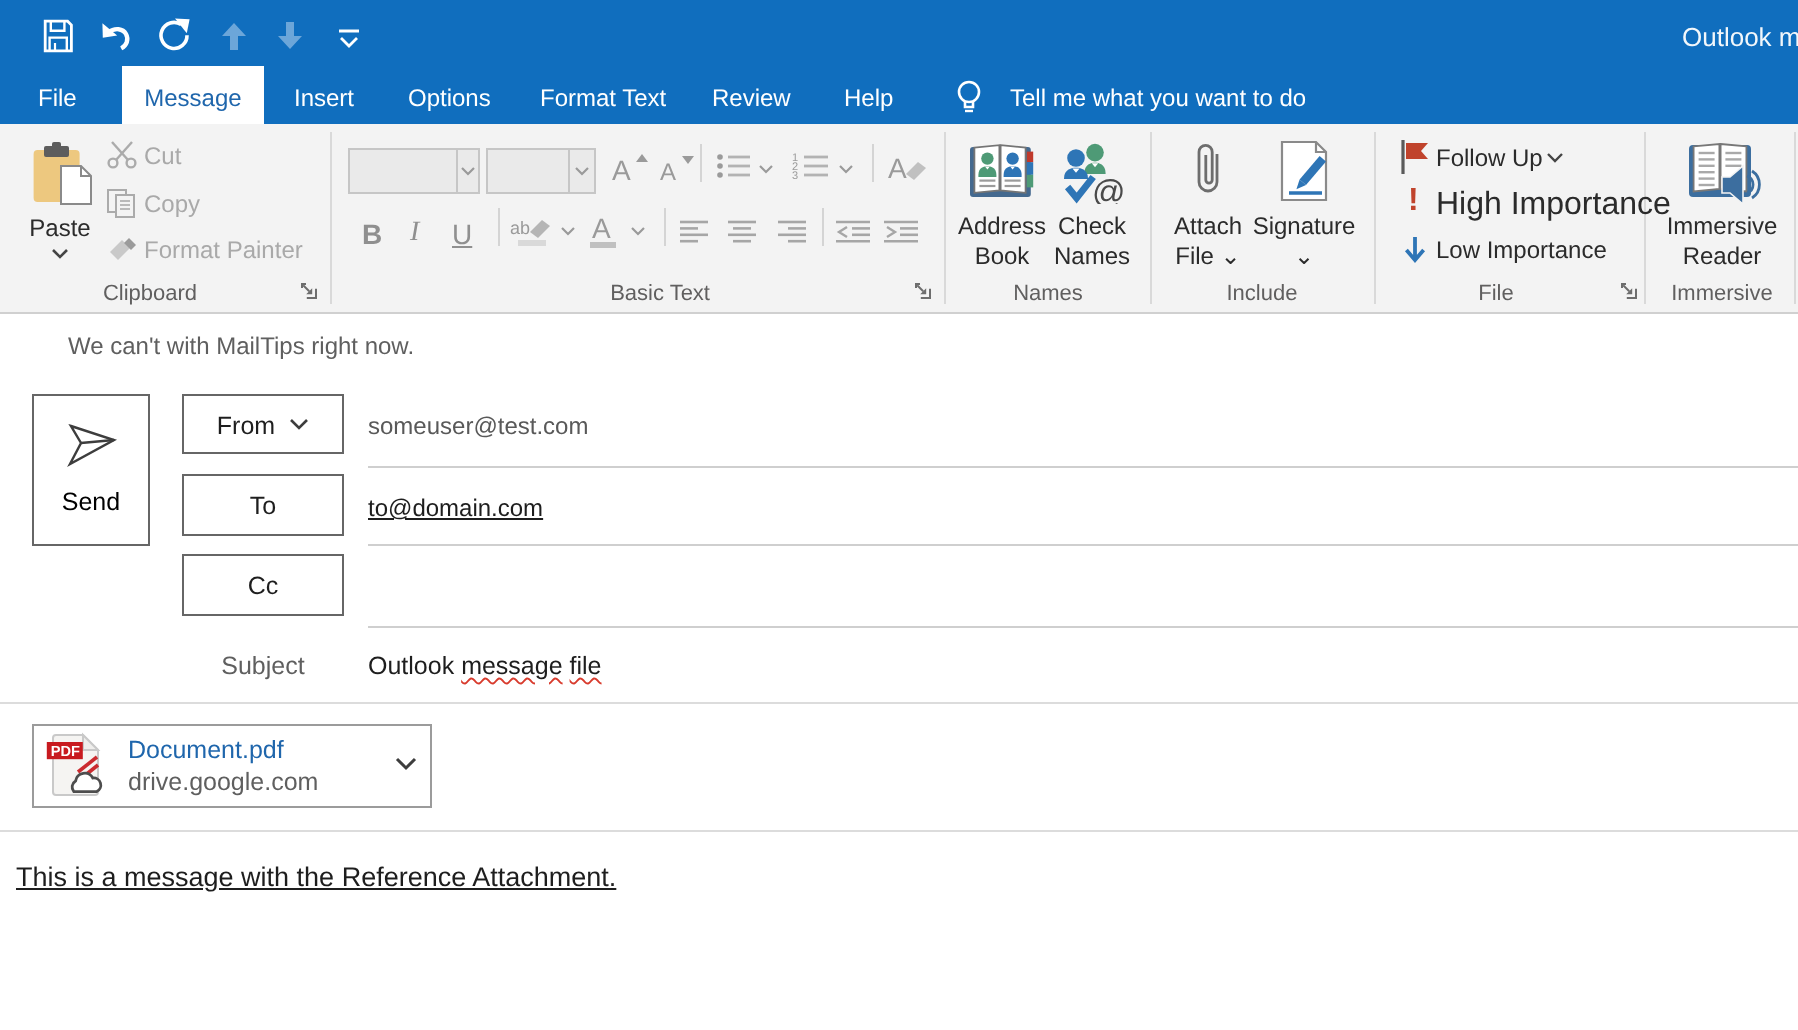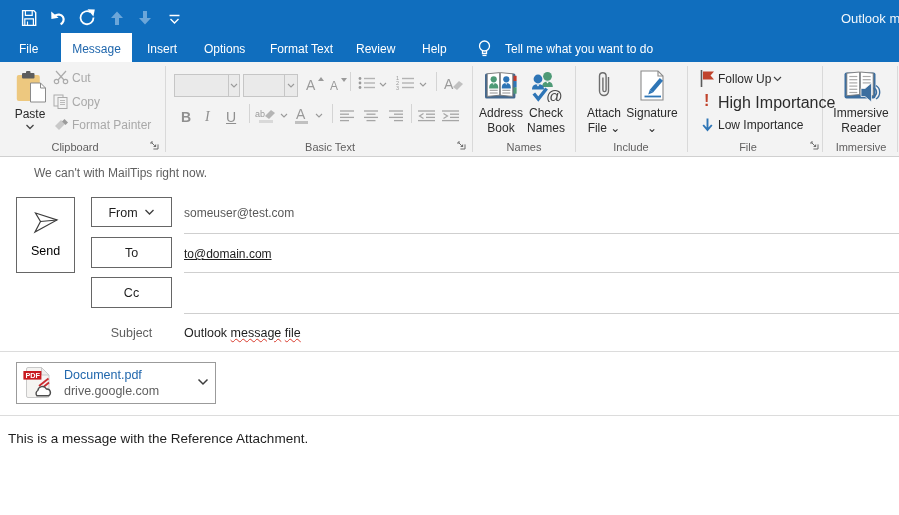--- a/index.html
+++ b/index.html
@@ -401,17 +401,17 @@
     <text x="2.4" y="12" font-size="7.3" font-weight="bold" fill="#ffffff" font-family="Liberation Sans">PDF</text>
     <path d="M14.8 24.5 a4.6 4.6 0 0 1 8.6 -1.5 a3.6 3.6 0 0 1 2 6.8 l-11.5 0 a3.5 3.5 0 0 1 0.9 -5.3 z" fill="#ffffff" stroke="#4d4d4d" stroke-width="1.4"></path>
   </svg>
   <div class="abs" style="left:64px;top:368px;font-size:12.5px;color:#1f66ac;">Document.pdf</div>
   <div class="abs" style="left:64px;top:384px;font-size:12.5px;color:#5f5f5f;">drive.google.com</div>
   <svg class="abs" style="left:197px;top:378px;" width="12" height="8" viewBox="0 0 12 8">
       <path d="M1.5 1.5 L6 6 L10.5 1.5" fill="none" stroke="#3d3d3d" stroke-width="1.5"></path>
     </svg>
   <div class="hline" style="left:0px;top:415px;width:899px;background:#dcdcdc;"></div>
 
-  <div class="abs" style="left:8px;top:431px;font-size:13.5px;color:#1e1e1e;">This is a message with the Reference Attachment.</div>
+  <div class="abs" style="left:8px;top:431px;font-size:13.5px;color:#1e1e1e;text-decoration:underline;">This is a message with the Reference Attachment.</div>
 </div>
 <style>
 .sq{text-decoration:underline;text-decoration-style:wavy;text-decoration-color:#d83b2d;text-decoration-thickness:1px;text-underline-offset:1px;}
 </style>
 
 </body></html>

